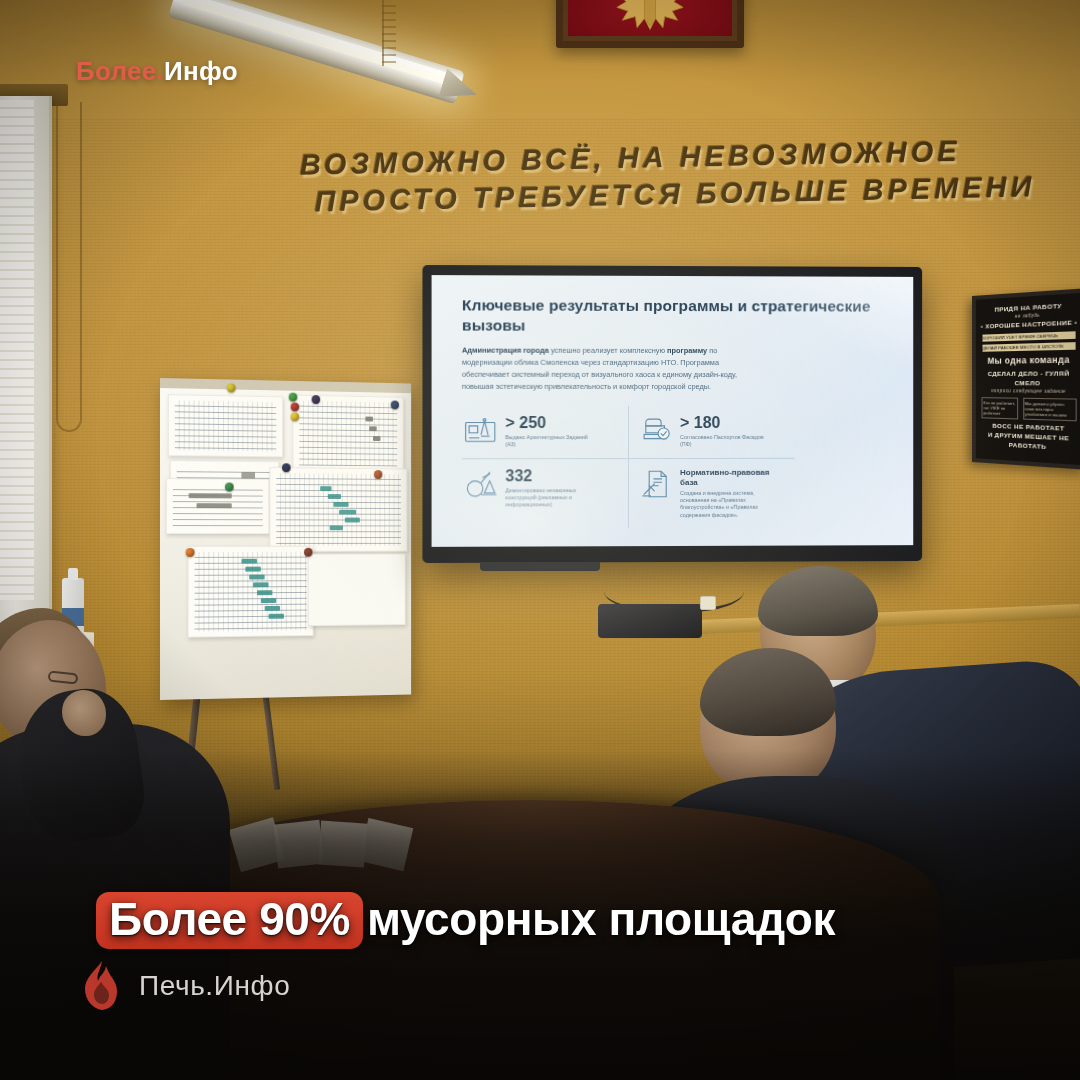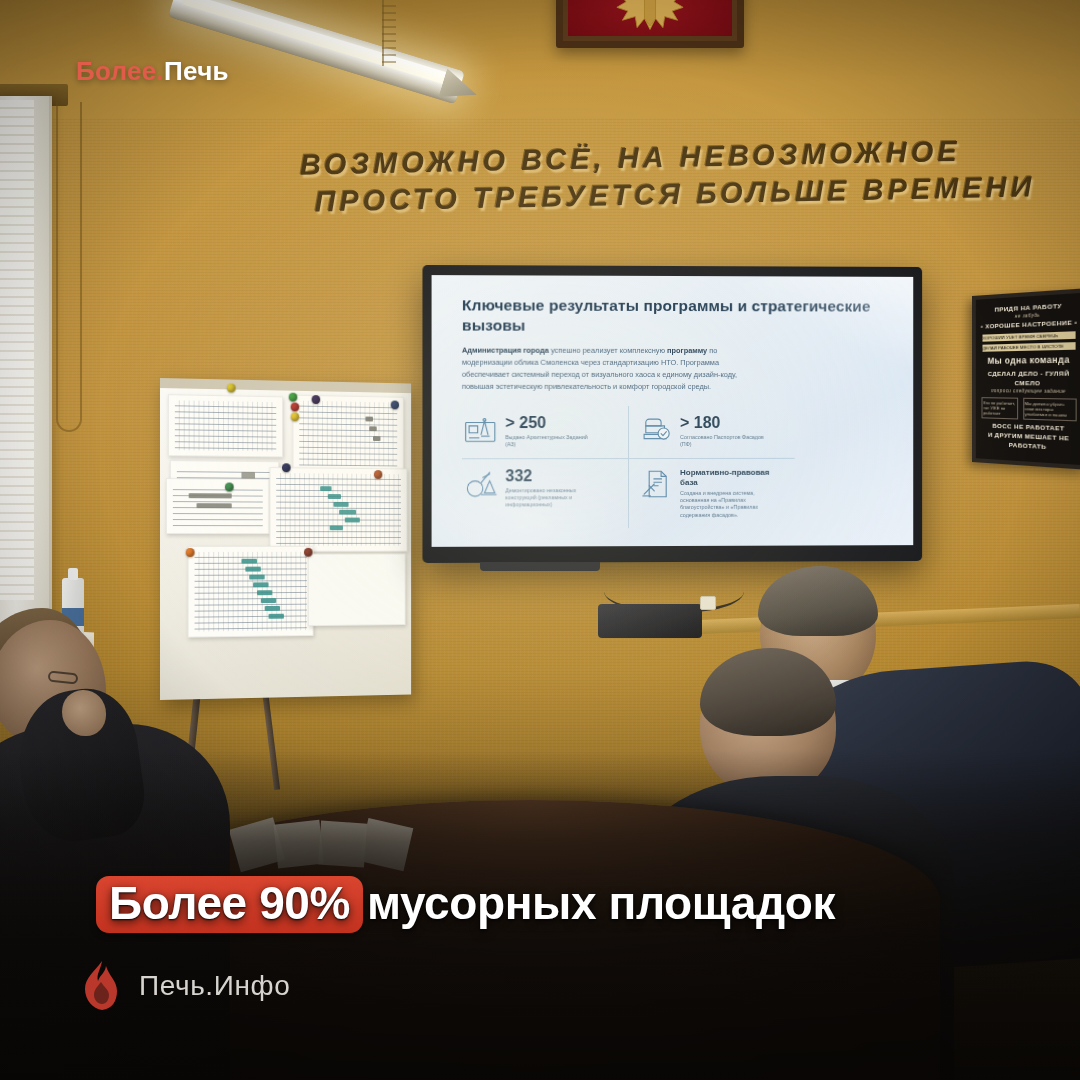--- a/index.html
+++ b/index.html
@@ -340,21 +340,21 @@
     background:#e8e2cf;border-radius:2px;border:1px solid #c9c1a8;
   }
 
   
   .bottom-scrim{
     position:absolute;left:0;bottom:0;width:100%;height:330px;
     background:linear-gradient(180deg,rgba(10,8,6,0) 0%,rgba(12,9,7,.55) 28%,rgba(10,8,6,.86) 58%,rgba(8,6,5,.96) 100%);
     pointer-events:none;
   }
   .headline{
-    position:absolute;left:96px;bottom:150px;width:940px;
+    position:absolute;left:96px;bottom:134px;width:940px;
     color:#fff;font-weight:bold;font-size:46px;line-height:1.12;
     letter-spacing:-.4px;
     text-shadow:0 3px 10px rgba(0,0,0,.75),0 1px 2px rgba(0,0,0,.9);
   }
   .hl-line{display:block;white-space:nowrap;}
   .hl-mark{
     background:linear-gradient(180deg,#d9452f 0%,#c3321f 100%);
     border-radius:13px;padding:1px 13px 4px 13px;
     box-shadow:0 2px 6px rgba(0,0,0,.45);
     margin-right:4px;
@@ -620,21 +620,21 @@
   <div class="p-left-glass"></div>
   <div class="p-left-body"></div>
   <div class="p-left-arm"></div>
   <div class="p-left-hand"></div>
 
   <div class="wall-vignette"></div>
 
   <div class="bottom-scrim"></div>
 
   <div class="wm-top">
-    <span class="red">Более.</span><span class="white">Печь</span>
+    <span class="red">Более.</span><span class="white">Инфо</span>
   </div>
 
   <div class="headline">
     <span class="hl-line">
       <span class="hl-mark">Более 90%</span><span>мусорных площадок</span>
     </span>
   </div>
 
   <div class="brand">
     <svg class="brand-flame" viewBox="0 0 46 52">

